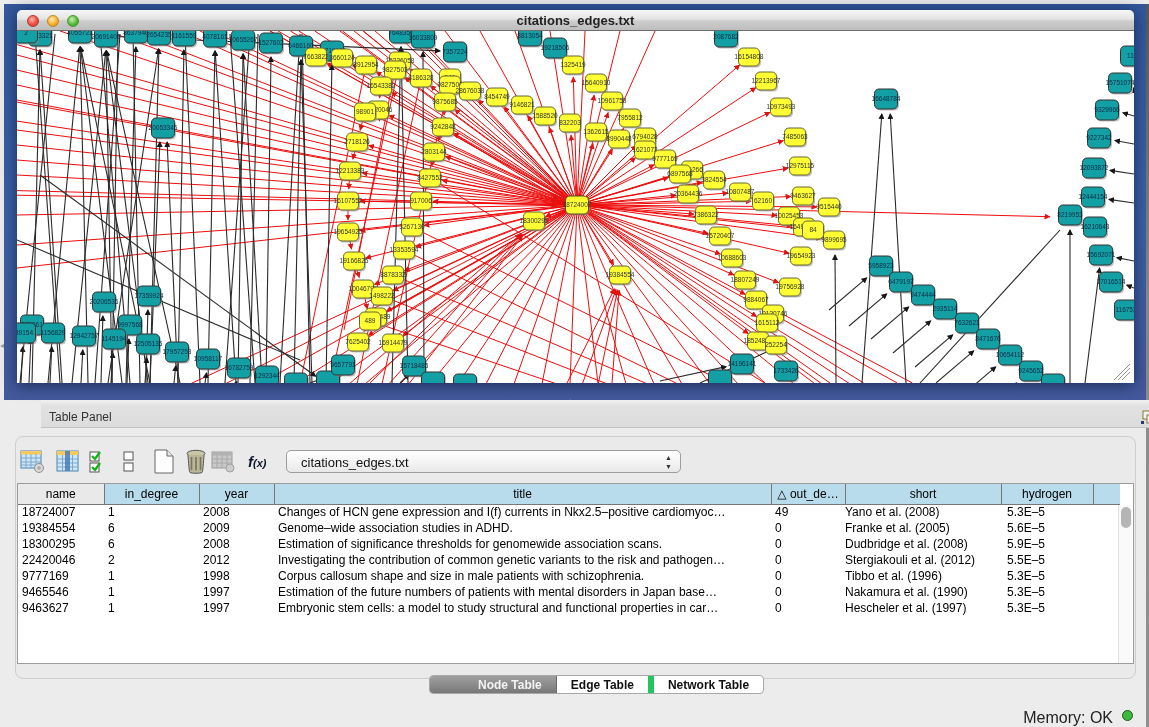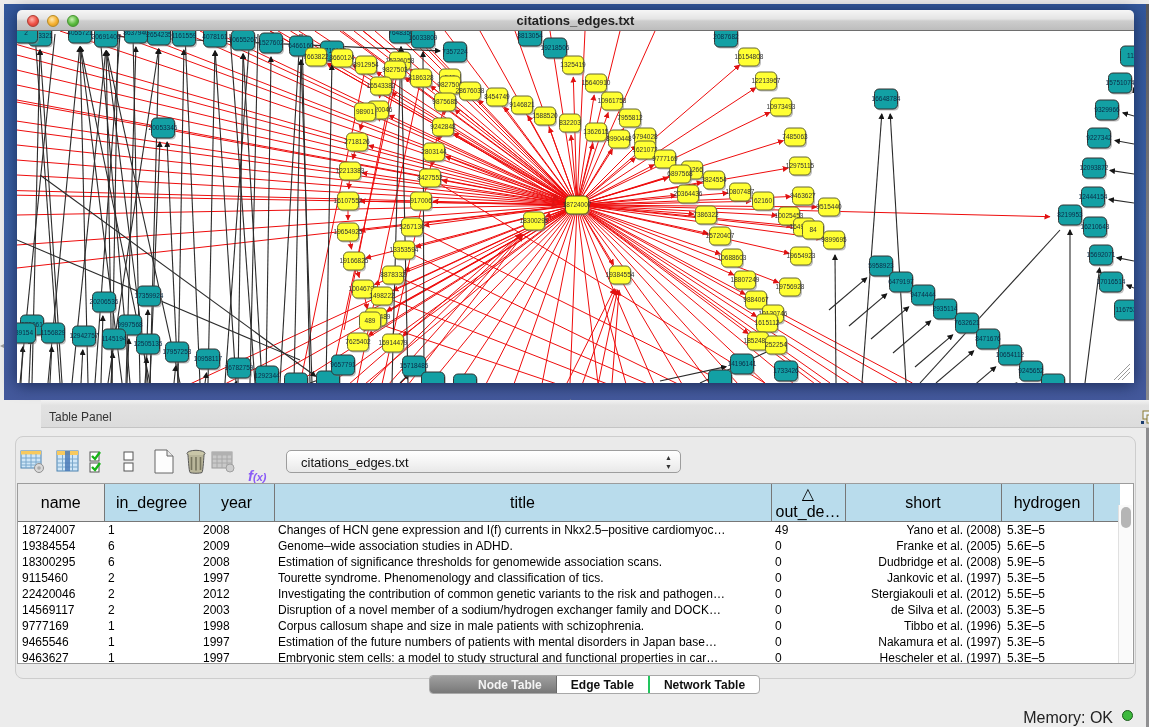--- a/index.html
+++ b/index.html
@@ -27,33 +27,33 @@
 #container { position:absolute; left:15px; top:436px; width:1121px; height:243px;
   background:#eaeaea; border:1px solid #cdcdcd; border-radius:8px; }
 .tbi { position:absolute; top:0; }
 #dropdown { position:absolute; left:286px; top:450px; width:395px; height:23px;
   background:linear-gradient(180deg,#ffffff,#f2f2f2 60%,#e8e8e8); border:1px solid #9d9d9d; border-radius:5px; }
 #dropdown span { position:absolute; left:14px; top:4px; font-size:13px; color:#111; }
 #ddarr { position:absolute; right:8px; top:2px; font-size:7px; color:#333; line-height:9px; text-align:center;}
 #tablewrap { position:absolute; left:17px; top:483px; width:1117px; height:181px;
   background:#fff; border:1px solid #9c9c9c; overflow:hidden; }
 table { border-collapse:collapse; table-layout:fixed; width:1102px; font-size:12px; color:#000; }
-th { height:20px; background:#b9dcec; border:1px solid #777; border-top:none; font-weight:normal; font-size:16px; padding:0;}
+th { height:20px; background:#b9dcec; border:1px solid #777; border-top:none; font-weight:normal; font-size:12px; padding:0;}
 th.c1 { background:#e9e9e9; border-left:none; }
 th.c8 { background:#b9dcec; border-right:none;}
 td { height:16px; padding:0 0 0 4px; overflow:hidden; white-space:nowrap; }
 .c1{width:86px} .c2{width:95px} .c3{width:75px} .c4{width:497px} .c5{width:74px}
 .c6{width:156px} .c7{width:92px} .c8{width:27px}
-td.c6 { text-align:right; padding:0;}
+td.c6 { text-align:left; padding:0;}
 td.c7 { padding-left:6px; }
 #scrollv { position:absolute; right:1px; top:21px; width:14px; height:159px; background:#fafafa; border-left:1px solid #e0e0e0;}
 #scrollv .thumb { position:absolute; left:1.5px; top:2px; width:10px; height:21px; background:#b5b5b5; border-radius:5px;}
 #tabs { position:absolute; left:429px; top:675px; height:19px; display:flex;
   border:1px solid #a8a8a8; border-radius:4px; overflow:hidden; background:#fff; }
-.tab { font-size:12px; font-weight:bold; padding:2px 14px 0 14px; color:#111; border-right:2px solid #22c55e; }
+.tab { font-size:12px; font-weight:bold; padding:2px 14px 0 14px; color:#111; border-right:6px solid #22c55e; }
 .tab.sel { background:linear-gradient(180deg,#a0a0a0,#787878); color:#f4f4f4; border-right:1px solid #6a6a6a;padding-left:48px;}
 #memory { position:absolute; right:36px; top:709px; font-size:16px; color:#222; }
 #memdot { position:absolute; left:1122px; top:710px; width:11px; height:11px; border-radius:50%;
   background:#3db93d; border:1px solid #1c5c1c; }
 svg text { user-select:none; }
 </style></head><body>
 <div id="blue"></div>
 <div id="darkstrip"></div>
 <div id="macwin">
     <div id="titlebar">
@@ -794,21 +794,21 @@
   <ellipse cx="12" cy="4.5" rx="9" ry="3.2" fill="#c9c6a8" stroke="#555"></ellipse>
   <path d="M4 6c0 0 1 17 2 17.5 2 1 10 1 12 0 1-.5 2-17.5 2-17.5" fill="#b9b69a" stroke="#555"></path>
   <path d="M7.5 8v13M12 8v13.5M16.5 8v13" stroke="#77755e" stroke-width="1.6"></path>
  </svg>
  <svg class="tbi" style="left:195px;top:14px" width="26" height="22" viewBox="0 0 26 22">
   <rect x="1" y="1" width="20" height="16" fill="#c9c9c9" stroke="#9a9a9a"></rect>
   <rect x="1" y="1" width="20" height="3.5" fill="#b1b1b1"></rect>
   <path d="M1 8h20M1 12h20M6 4v13M11 4v13M16 4v13" stroke="#a8a8a8" stroke-width="1" fill="none"></path>
   <circle cx="19" cy="17" r="4" fill="#cdcdcd" stroke="#a0a0a0"></circle>
  </svg>
- <div class="tbi" style="left:232px;top:30px;font-size:15px;font-style:italic;font-weight:bold;color:#8b5cf6;">f<span style="font-size:11px">(x)</span></div>
+ <div class="tbi" style="left:232px;top:16px;font-size:15px;font-style:italic;font-weight:bold;color:#0f172a;">f<span style="font-size:11px">(x)</span></div>
 </div>
 <div id="dropdown">
     <span>citations_edges.txt</span>
     <div id="ddarr">▲<br>▼</div>
   </div>
 <div id="tablewrap">
 <table>
 <tbody>
         <tr>
           <th class="c1">name</th>
@@ -844,66 +844,46 @@
           <td class="c1">18300295</td>
           <td class="c2">6</td>
           <td class="c3">2008</td>
           <td class="c4">Estimation of significance thresholds for genomewide association scans.</td>
           <td class="c5">0</td>
           <td class="c6">Dudbridge et al. (2008)</td>
           <td class="c7">5.9E–5</td>
           <td class="c8"></td>
         </tr>
 <tr>
-          <td class="c1">9115460</td>
-          <td class="c2">2</td>
-          <td class="c3">1997</td>
-          <td class="c4">Tourette syndrome. Phenomenology and classification of tics.</td>
-          <td class="c5">0</td>
-          <td class="c6">Jankovic et al. (1997)</td>
-          <td class="c7">5.3E–5</td>
-          <td class="c8"></td>
-        </tr>
-<tr>
           <td class="c1">22420046</td>
           <td class="c2">2</td>
           <td class="c3">2012</td>
           <td class="c4">Investigating the contribution of common genetic variants to the risk and pathogen…</td>
           <td class="c5">0</td>
           <td class="c6">Stergiakouli et al. (2012)</td>
           <td class="c7">5.5E–5</td>
-          <td class="c8"></td>
-        </tr>
-<tr>
-          <td class="c1">14569117</td>
-          <td class="c2">2</td>
-          <td class="c3">2003</td>
-          <td class="c4">Disruption of a novel member of a sodium/hydrogen exchanger family and DOCK…</td>
-          <td class="c5">0</td>
-          <td class="c6">de Silva et al. (2003)</td>
-          <td class="c7">5.3E–5</td>
           <td class="c8"></td>
         </tr>
 <tr>
           <td class="c1">9777169</td>
           <td class="c2">1</td>
           <td class="c3">1998</td>
           <td class="c4">Corpus callosum shape and size in male patients with schizophrenia.</td>
           <td class="c5">0</td>
           <td class="c6">Tibbo et al. (1996)</td>
           <td class="c7">5.3E–5</td>
           <td class="c8"></td>
         </tr>
 <tr>
           <td class="c1">9465546</td>
           <td class="c2">1</td>
           <td class="c3">1997</td>
           <td class="c4">Estimation of the future numbers of patients with mental disorders in Japan base…</td>
           <td class="c5">0</td>
-          <td class="c6">Nakamura et al. (1997)</td>
+          <td class="c6">Nakamura et al. (1990)</td>
           <td class="c7">5.3E–5</td>
           <td class="c8"></td>
         </tr>
 <tr>
           <td class="c1">9463627</td>
           <td class="c2">1</td>
           <td class="c3">1997</td>
           <td class="c4">Embryonic stem cells: a model to study structural and functional properties in car…</td>
           <td class="c5">0</td>
           <td class="c6">Hescheler et al. (1997)</td>

